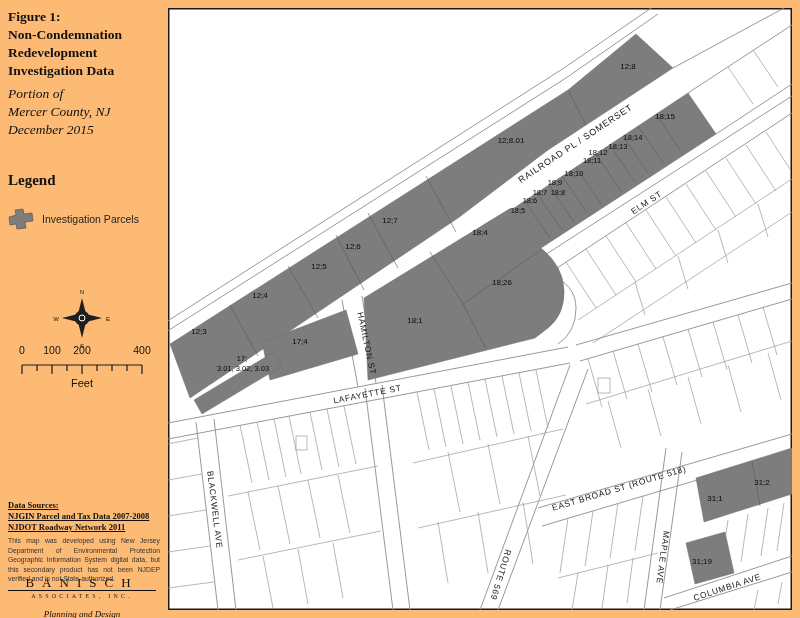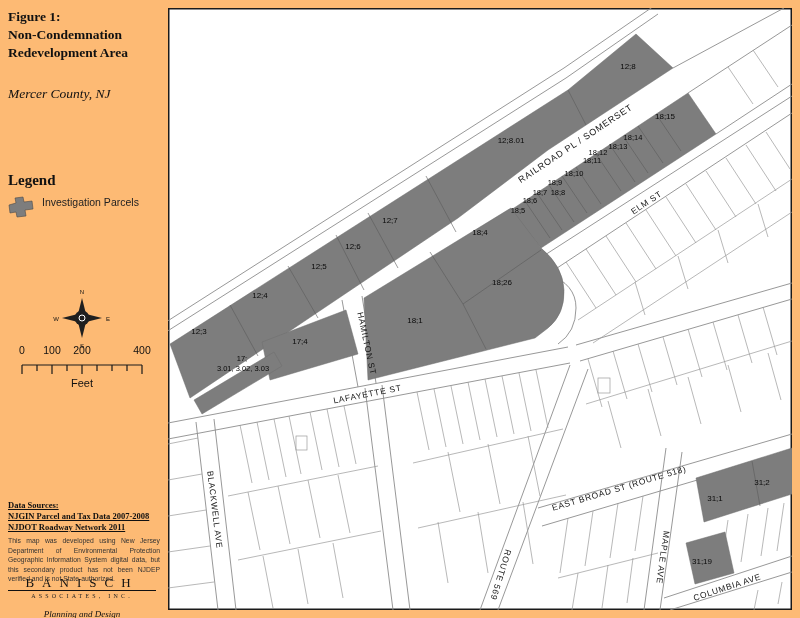--- a/index.html
+++ b/index.html
@@ -5,21 +5,21 @@
   html,body{margin:0;padding:0;background:#fff;}
   .page{position:relative;width:800px;height:618px;background:#fdba74;overflow:hidden;
         font-family:"Liberation Sans",sans-serif;color:#111;padding-left:14px;}
   .sidebar{position:absolute;left:0;top:0;width:168px;height:618px;}
   .title-block{position:absolute;left:8px;top:8px;width:158px;}
   .title-line{font-family:"Liberation Serif",serif;font-weight:bold;font-size:13.5px;line-height:18px;color:#111;}
   .subtitle-block{position:absolute;left:8px;top:85px;width:158px;}
   .subtitle-line{font-family:"Liberation Serif",serif;font-style:italic;font-size:13.5px;line-height:18px;color:#111;}
   .legend-heading{position:absolute;left:8px;top:172px;font-family:"Liberation Serif",serif;
         font-weight:bold;font-size:15px;color:#111;}
-  .legend-row{position:absolute;left:8px;top:196px;display:flex;align-items:flex-start;}
+  .legend-row{position:absolute;left:8px;top:208px;display:flex;align-items:center;}
   .legend-swatch{width:26px;height:22px;}
   .legend-label{font-size:10.5px;margin-left:8px;color:#222;}
   .compass{position:absolute;left:50px;top:286px;width:64px;height:64px;}
   .scalebar{position:absolute;left:4px;top:342px;width:160px;height:50px;}
   .sources{position:absolute;left:8px;top:500px;width:152px;}
   .src-line{font-family:"Liberation Serif",serif;font-weight:bold;font-size:8.5px;line-height:11px;color:#111;text-decoration:underline;}
   .disclaimer{position:absolute;left:8px;top:536px;width:152px;font-size:6.8px;line-height:9.6px;
         text-align:justify;color:#333;}
   .logo{position:absolute;left:8px;top:576px;width:148px;text-align:center;}
   .logo-name{font-family:"Liberation Serif",serif;font-weight:normal;font-size:13px;letter-spacing:8px;
@@ -36,25 +36,28 @@
 </head>
 <body>
 
 <div class="page">
 
   <div class="sidebar">
 
     <div class="title-block">
       <div class="title-line">Figure 1:</div>
       <div class="title-line">Non-Condemnation</div>
-      <div class="title-line">Redevelopment Area</div>
+      <div class="title-line">Redevelopment</div>
+      <div class="title-line">Investigation Data</div>
     </div>
 
     <div class="subtitle-block">
+      <div class="subtitle-line">Portion of</div>
       <div class="subtitle-line">Mercer County, NJ</div>
+      <div class="subtitle-line">December 2015</div>
     </div>
 
     <div class="legend-heading">Legend</div>
     <div class="legend-row">
       <svg class="legend-swatch" viewBox="0 0 26 22">
         <path d="M1,9 L8,7 L7,2 L15,1 L16,6 L24,5 L25,13 L17,14 L18,20 L9,21 L8,16 L2,17 Z" fill="#7d7d7d" stroke="#4a4a4a" stroke-width="0.6"></path>
       </svg>
       <span class="legend-label">Investigation Parcels</span>
     </div>
 

